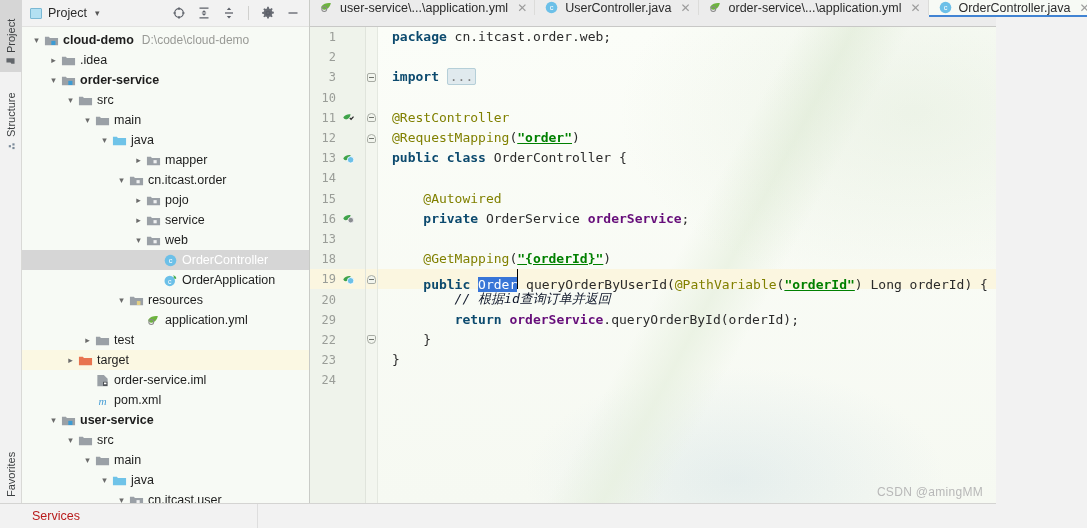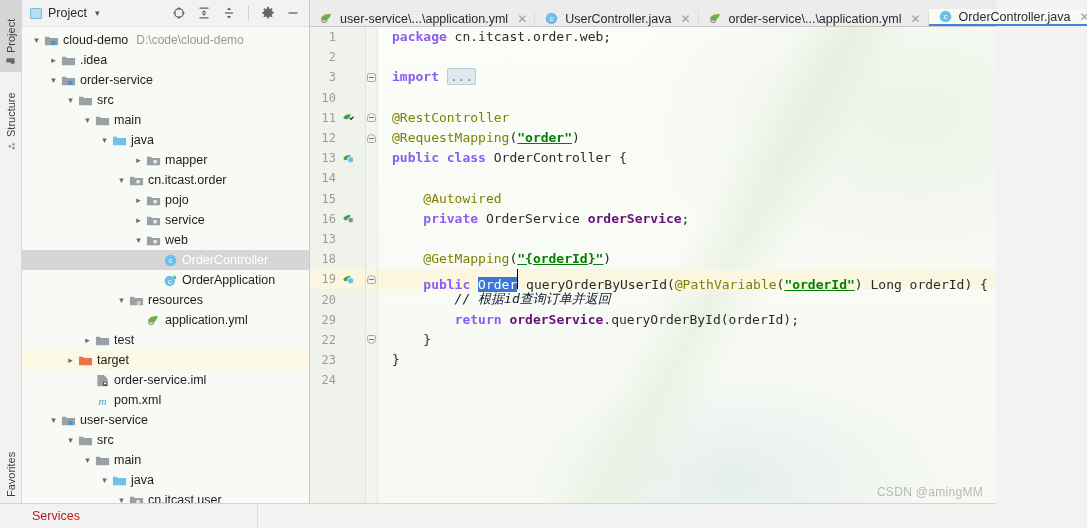--- a/index.html
+++ b/index.html
@@ -58,26 +58,26 @@
   .trow {
     height: 20px; display: flex; align-items: center; font-size: 12.5px;
     color: #1d1d1d; white-space: nowrap; padding-right: 6px; cursor: default;
   }
   .trow.sel { background: #d6d6d6; }
   .trow.target-hl { background: #fbf8e3; }
   .arrow { width: 13px; flex: 0 0 13px; text-align: center; font-size: 8px; color: #6b6b6b; line-height: 1; }
   .arrow.down::before { content: "\25BE"; font-size: 9px; }
   .arrow.right::before { content: "\25B8"; font-size: 9px; }
   .ticon { width: 16px; flex: 0 0 16px; margin-right: 4px; display: inline-flex; align-items: center; justify-content: center; }
-  .tlabel.b { font-weight: normal; }
+  .tlabel.b { font-weight: bold; }
   .tpath { color: #999a96; margin-left: 8px; font-weight: normal; font-size: 12px; }
 
   
   .editor-area { flex: 1 1 auto; display: flex; flex-direction: column; min-width: 0; background: #ffffff; }
-  .tabbar { height: 27px; flex: 0 0 27px; background: #ececec; display: flex; align-items: flex-end; border-bottom: 1px solid #c8c8c6; }
+  .tabbar { height: 27px; flex: 0 0 27px; background: #ececec; display: flex; align-items: flex-start; border-bottom: 1px solid #c8c8c6; }
   .etab {
     display: flex; align-items: center; gap: 6px; padding: 0 7px 0 9px;
     font-size: 12.5px; color: #2b2b2b; white-space: nowrap; cursor: pointer;
     border-right: 1px solid #dcdcda; position: relative;
   }
   .etab.active { background: #f7faf5; border-bottom: 2px solid #4184d3; }
   .etab .x { color: #9b9b9b; font-size: 12px; margin-left: 3px; }
 
   .code-wrap { flex: 1 1 auto; display: flex; position: relative; overflow: hidden; background: #f7faf5; }
   .code-bg {
@@ -105,21 +105,21 @@
   .foldbox.round { border-radius: 5px 5px 2px 2px; }
   .foldbox.bot { border-radius: 2px 2px 5px 5px; }
 
   .codecol { flex: 1 1 auto; position: relative; z-index: 2; min-width: 0; overflow: hidden; }
   .cline {
     height: 20.2px; line-height: 20.2px; white-space: pre;
     font-family: "DejaVu Sans Mono", monospace; font-size: 13px; color: #2b2b2b;
     padding-left: 14px;
   }
   .cline.hl { background: #fbf6e0; }
-  .kw { color: #8b5cf6; font-weight: bold; }
+  .kw { color: #0c4a6e; font-weight: bold; }
   .ann { color: #808000; }
   .strul { color: #008000; font-weight: bold; text-decoration: underline; }
   .fld { color: #660e7a; font-weight: bold; }
   .cmt { color: #0f172a; font-style: italic; }
   .plain { color: #2b2b2b; }
   .sel { background: #3875d7; color: #ffffff; }
   .importfold {
     background: #e0eaee; border: 1px solid #b5cfd8; color: #808080;
     padding: 0 2px; border-radius: 2px;
   }

